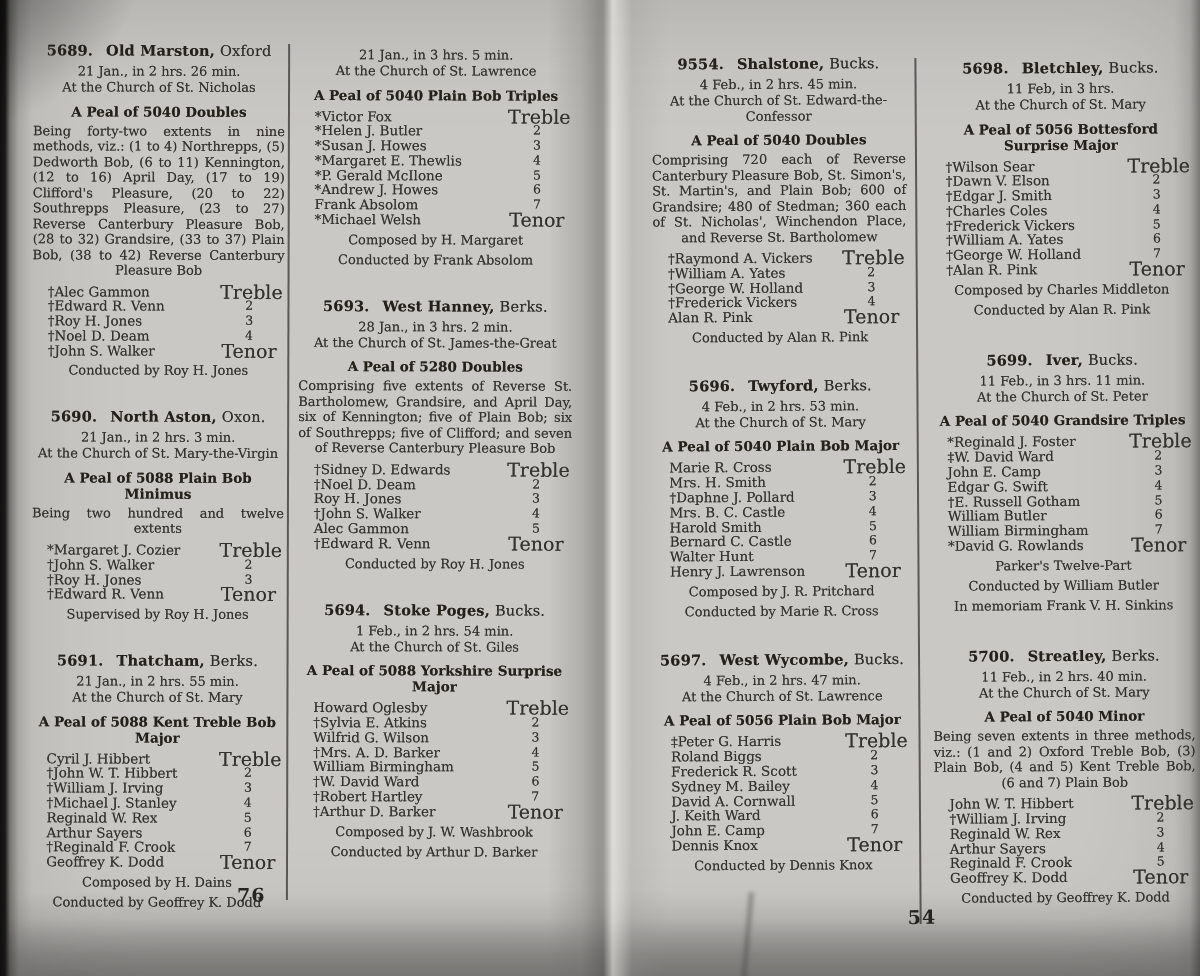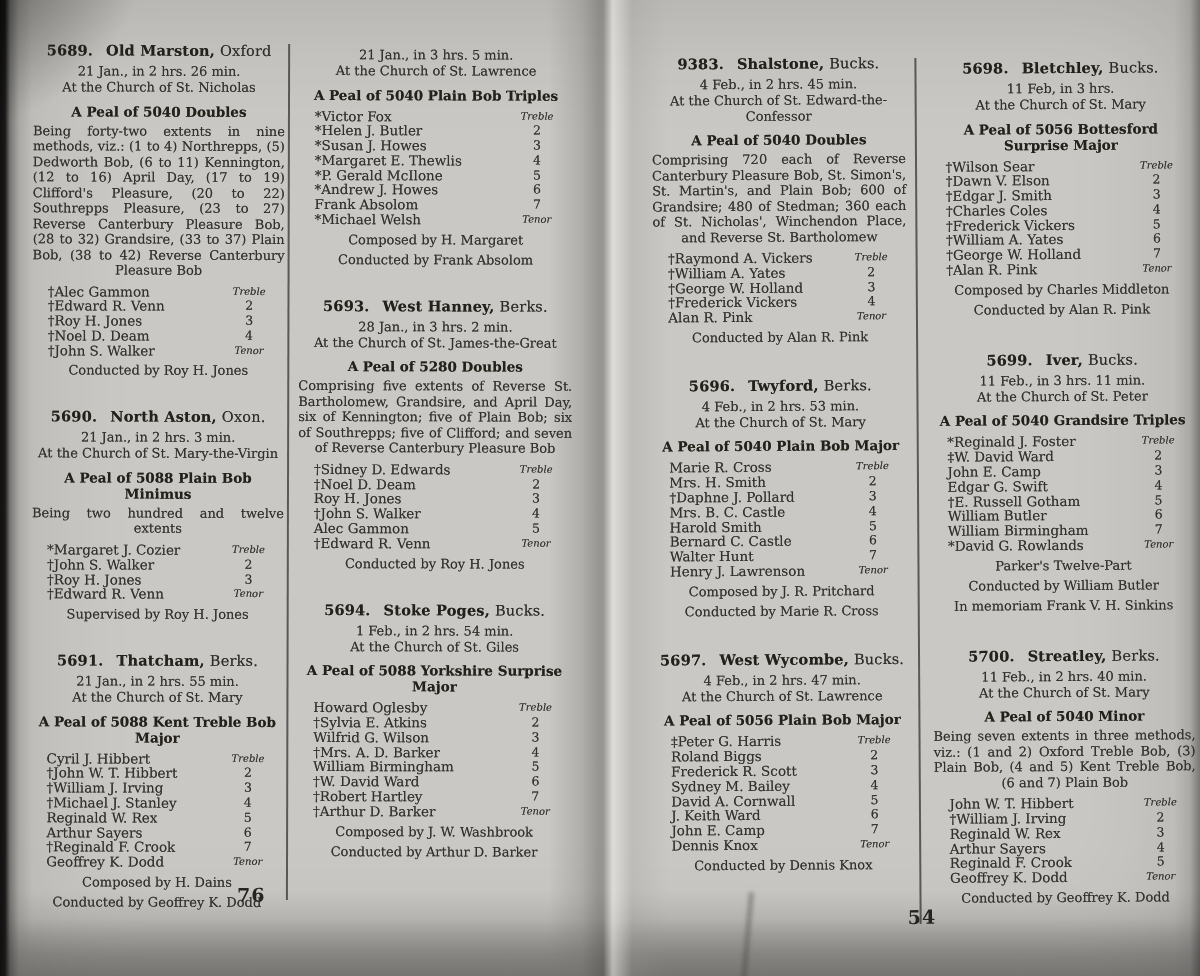--- a/index.html
+++ b/index.html
@@ -36,21 +36,21 @@
   .peal-no{margin-right:13px;}
   .peal-county{font-weight:400;margin-left:5px;color:#2e2c28;}
   .date{margin:5px 0 0;font-size:13px;line-height:16px;}
   .church{margin:0;font-size:13px;line-height:15.5px;}
   .title{font-size:13.5px;font-weight:700;margin:8px 0 4px;line-height:16px;color:#232119;}
   .desc{font-size:13px;line-height:15.5px;text-align:justify;text-align-last:center;margin:2px 0 0;}
   .ringers{margin:6px auto 0;width:95%;}
   .ringer{display:flex;font-size:13.5px;line-height:14.8px;text-align:left;}
   .rname{flex:1;padding-left:17px;text-indent:-8px;white-space:nowrap;}
   .rbell{width:58px;text-align:center;font-size:12.5px;}
-  .rbell.word{font-style:italic;font-size:10px;}
+  .rbell.word{font-size:19px;}
   .foot{margin:5px 0 0;font-size:13px;line-height:15px;}
 </style>
 </head>
 <body>
 
 <div class="photo">
   <div class="gutter"></div>
   <div class="crease"></div>
 
   <div class="page-region" id="left-page">
@@ -273,21 +273,21 @@
           <p class="foot">Composed by J. W. Washbrook</p>
           <p class="foot">Conducted by Arthur D. Barker</p>
         </section>
       </div>
     <div class="pageno" style="left:238px;top:884px;">76</div>
   </div>
 
   <div class="page-region" id="right-page">
     <div class="col" id="rcol1" style="left:54px;top:54px;width:254px;">
         <section class="peal">
-          <h3 class="peal-head"><span class="peal-no">9383.</span><span class="peal-place">Shalstone,</span><span class="peal-county">Bucks.</span></h3>
+          <h3 class="peal-head"><span class="peal-no">9554.</span><span class="peal-place">Shalstone,</span><span class="peal-county">Bucks.</span></h3>
           <p class="date">4 Feb., in 2 hrs. 45 min.</p>
           <p class="church">At the Church of St. Edward-the-Confessor</p>
           <h4 class="title">A Peal of 5040 Doubles</h4>
           <p class="desc">Comprising 720 each of Reverse Canterbury Pleasure Bob, St. Simon's, St. Martin's, and Plain Bob; 600 of Grandsire; 480 of Stedman; 360 each of St. Nicholas', Winchendon Place, and Reverse St. Bartholomew</p>
           <div class="ringers">
             <div class="ringer">
               <span class="rname">†Raymond A. Vickers</span>
               <span class="rbell word">Treble</span>
             </div>
             <div class="ringer">

